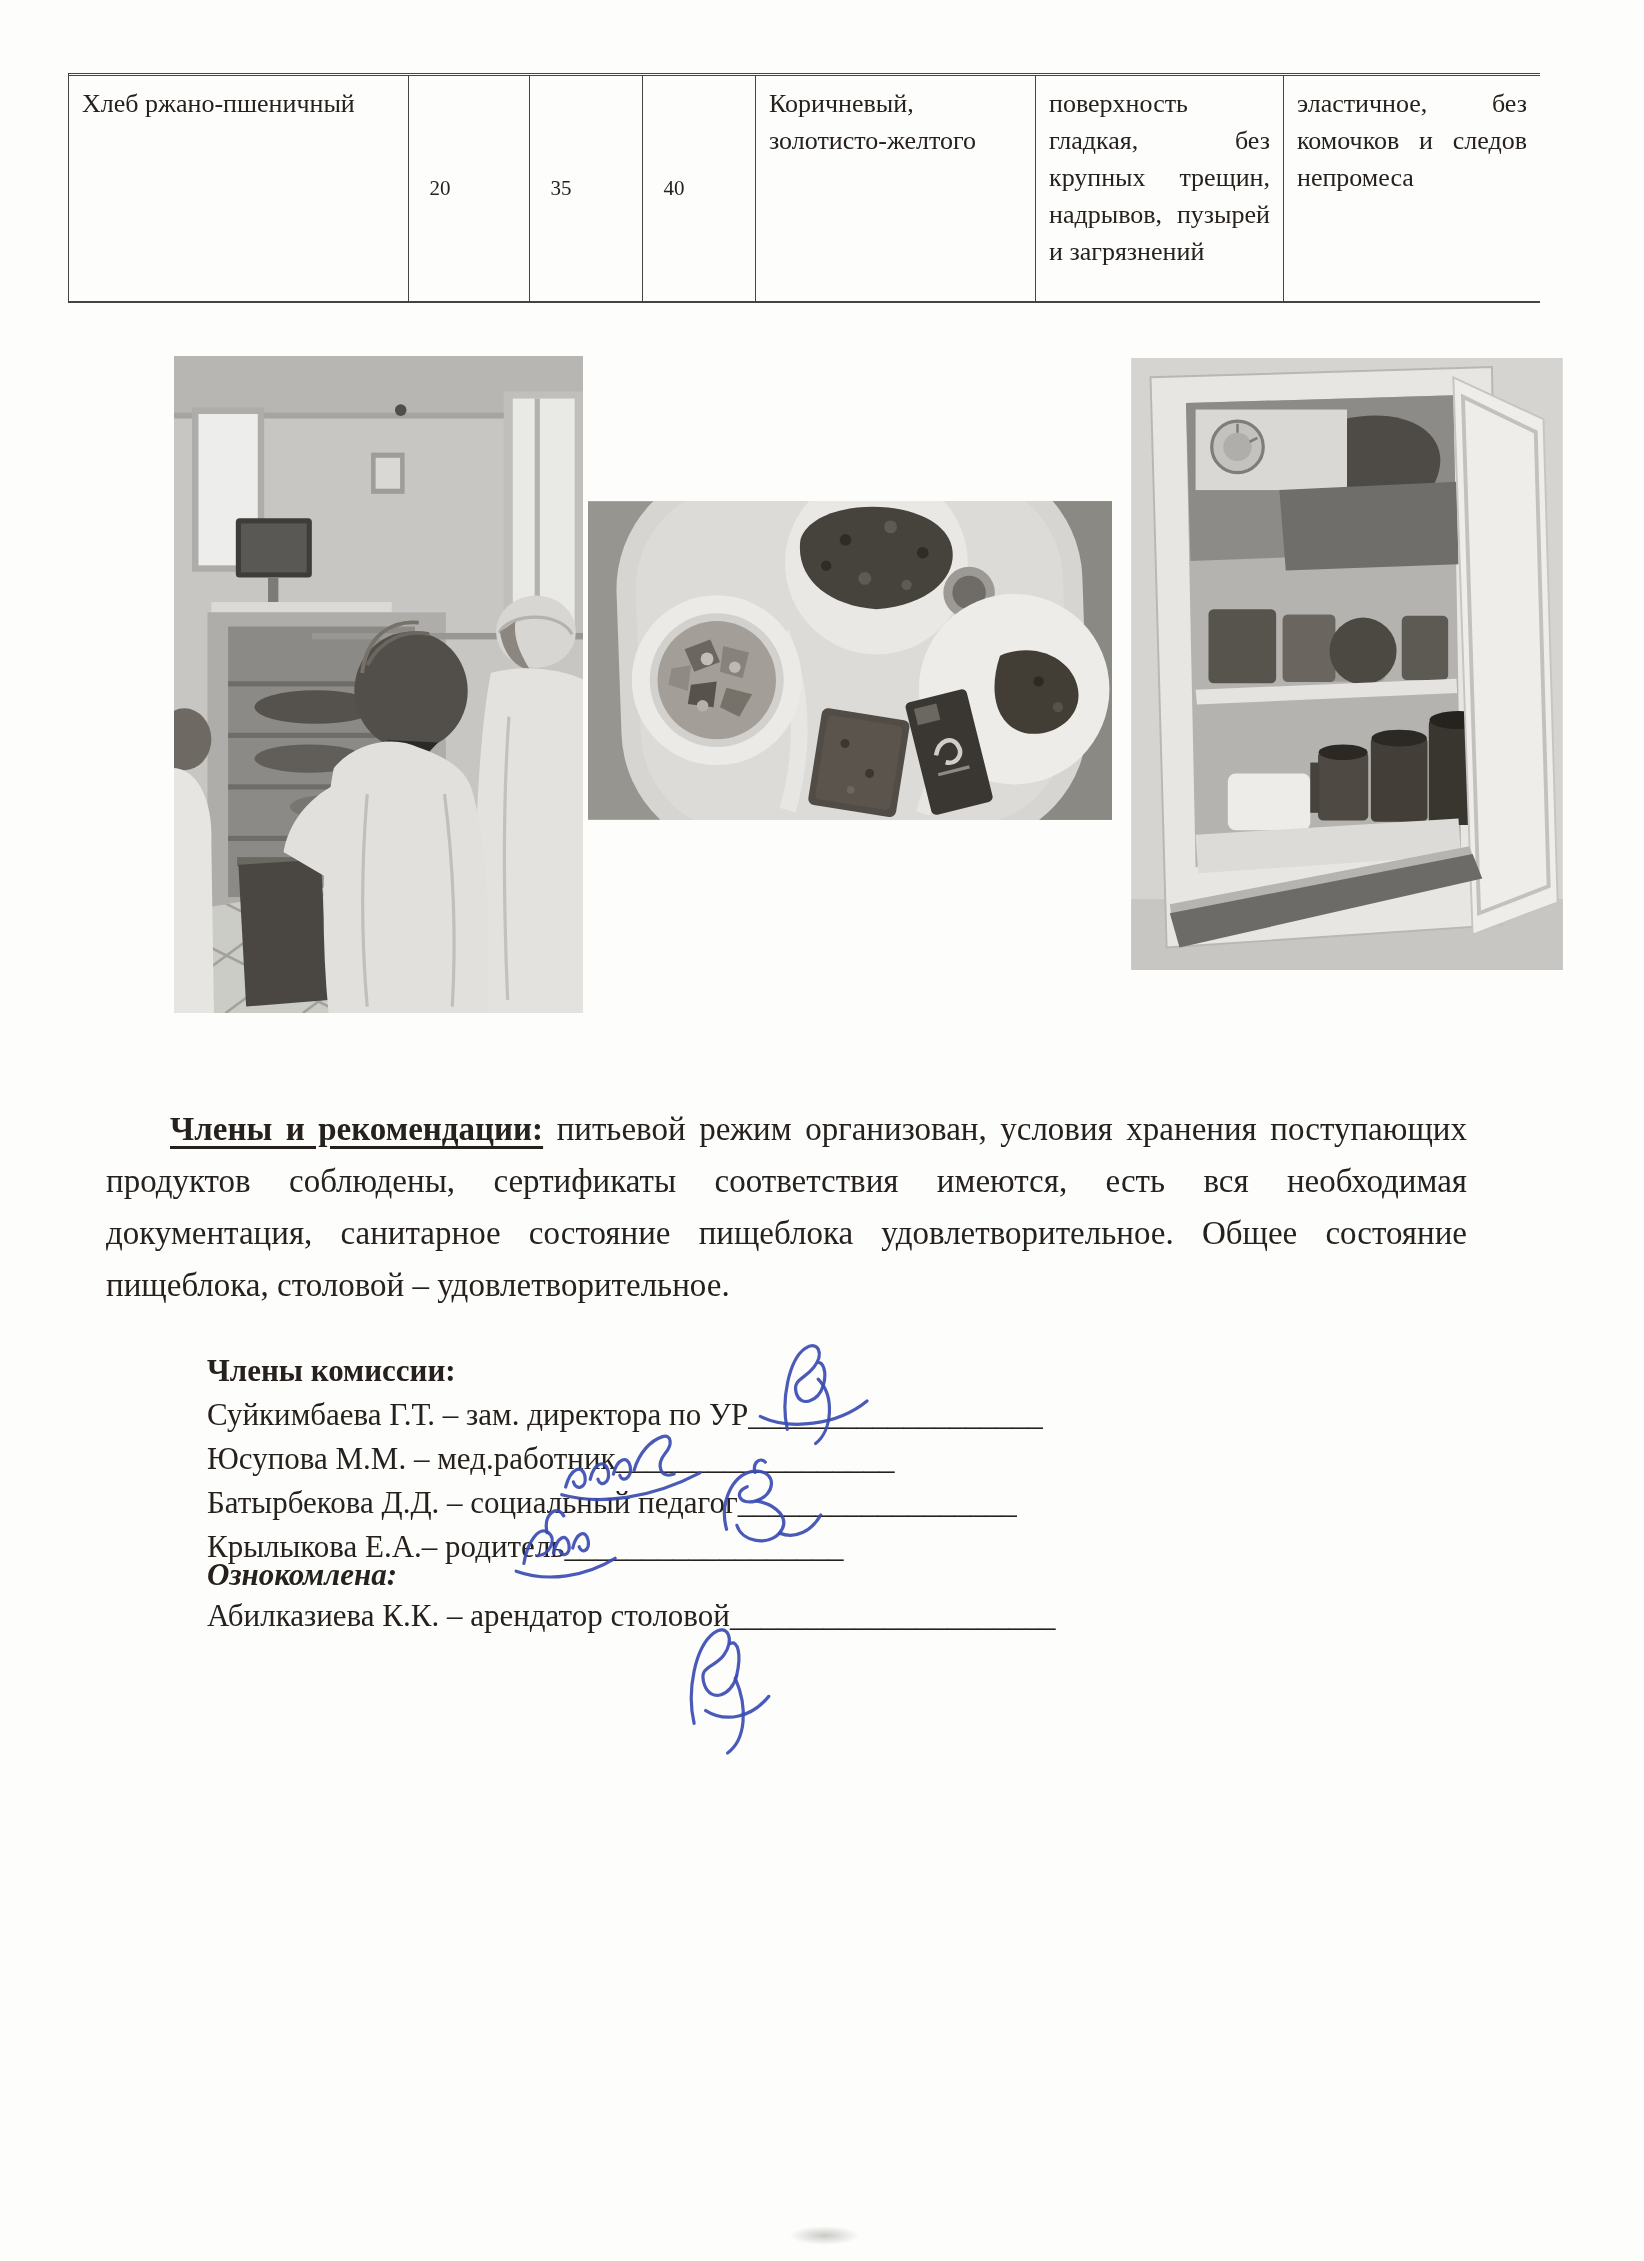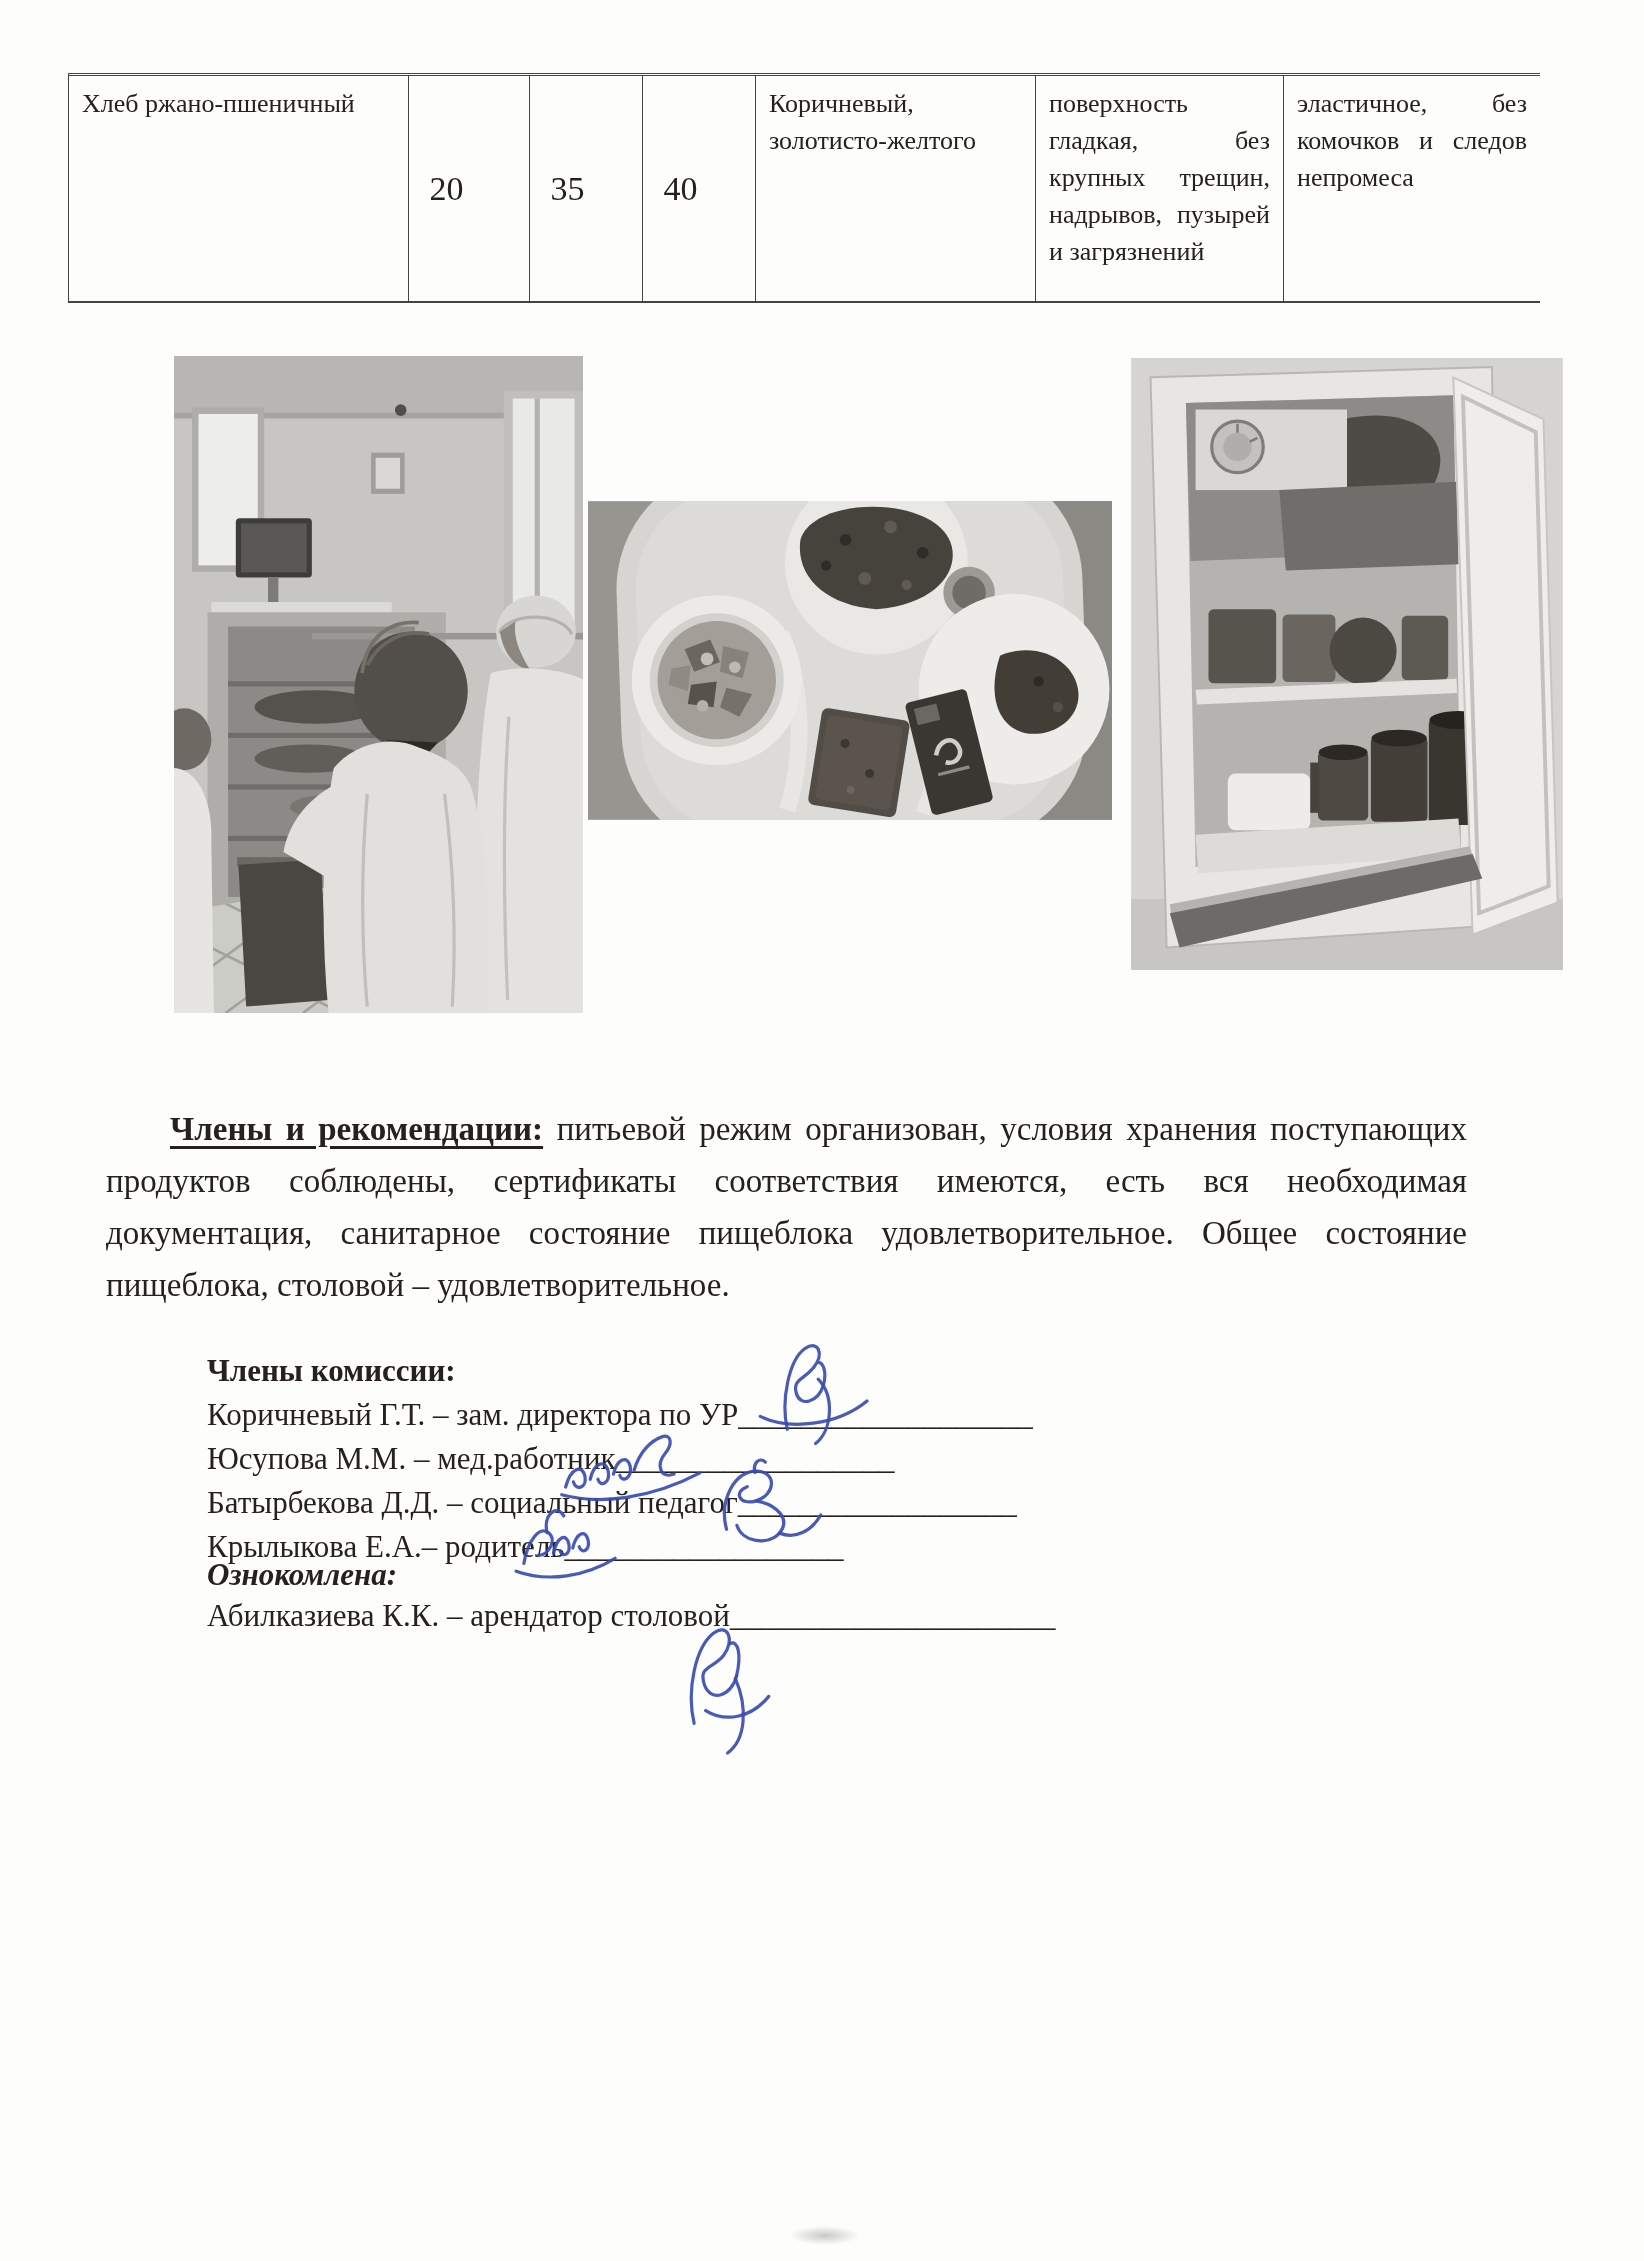--- a/index.html
+++ b/index.html
@@ -18,21 +18,21 @@
     display:grid;
     grid-template-columns:340px 121px 113px 113px 280px 248px 1fr;
     border-top:3.2px double #45443f;
     border-bottom:2.6px solid #45443f;
     border-left:1.9px solid #45443f;
     box-sizing:border-box;
     font-size:26px;line-height:37px;
   }
   .cell{border-right:1.9px solid #45443f;padding:9px 13px;box-sizing:border-box;overflow:hidden;}
   .cell.last{border-right:none;}
-  .cell.num{display:flex;align-items:center;padding-left:20.6px;font-size:34px;text-align:center;}
+  .cell.num{display:flex;align-items:center;padding-left:20.6px;font-size:21px;text-align:center;}
   .cell.just{text-align:justify;}
   
   .photo{position:absolute;overflow:hidden;}
   .photo svg{display:block;width:100%;height:100%;}
   .photo-left{left:174px;top:356px;width:409px;height:657px;}
   .photo-middle{left:588px;top:501px;width:524px;height:319px;}
   .photo-right{left:1131px;top:358px;width:432px;height:612px;}
   
   .conclusions{
     position:absolute;left:106px;top:1103px;width:1361px;
@@ -217,21 +217,21 @@
       <path d="M60 862 L 530 770 L 545 808 L 75 915 Z" fill="#6c6b67"></path>
     </svg>
   </div>
 
   <div class="conclusions">
     <span class="head">Члены и рекомендации:</span><span> питьевой режим организован, условия хранения поступающих продуктов соблюдены, сертификаты соответствия имеются, есть вся необходимая документация, санитарное состояние пищеблока удовлетворительное. Общее состояние пищеблока, столовой – удовлетворительное.</span>
   </div>
 
   <div class="commission">
     <div class="head">Члены комиссии:</div>
-    <div><span>Коричневый Г.Т. – зам. директора по УР</span><span>___________________</span></div>
+    <div><span>Суйкимбаева Г.Т. – зам. директора по УР</span><span>___________________</span></div>
     <div><span>Юсупова М.М. – мед.работник</span><span>__________________</span></div>
     <div><span>Батырбекова Д.Д. – социальный педагог</span><span>__________________</span></div>
     <div><span>Крылыкова Е.А.– родитель</span><span>__________________</span></div>
   </div>
 
   <div class="acknowledged">
     <div class="head">Ознокомлена:</div>
     <div><span>Абилказиева К.К. – арендатор столовой</span><span>_____________________</span></div>
   </div>
 

